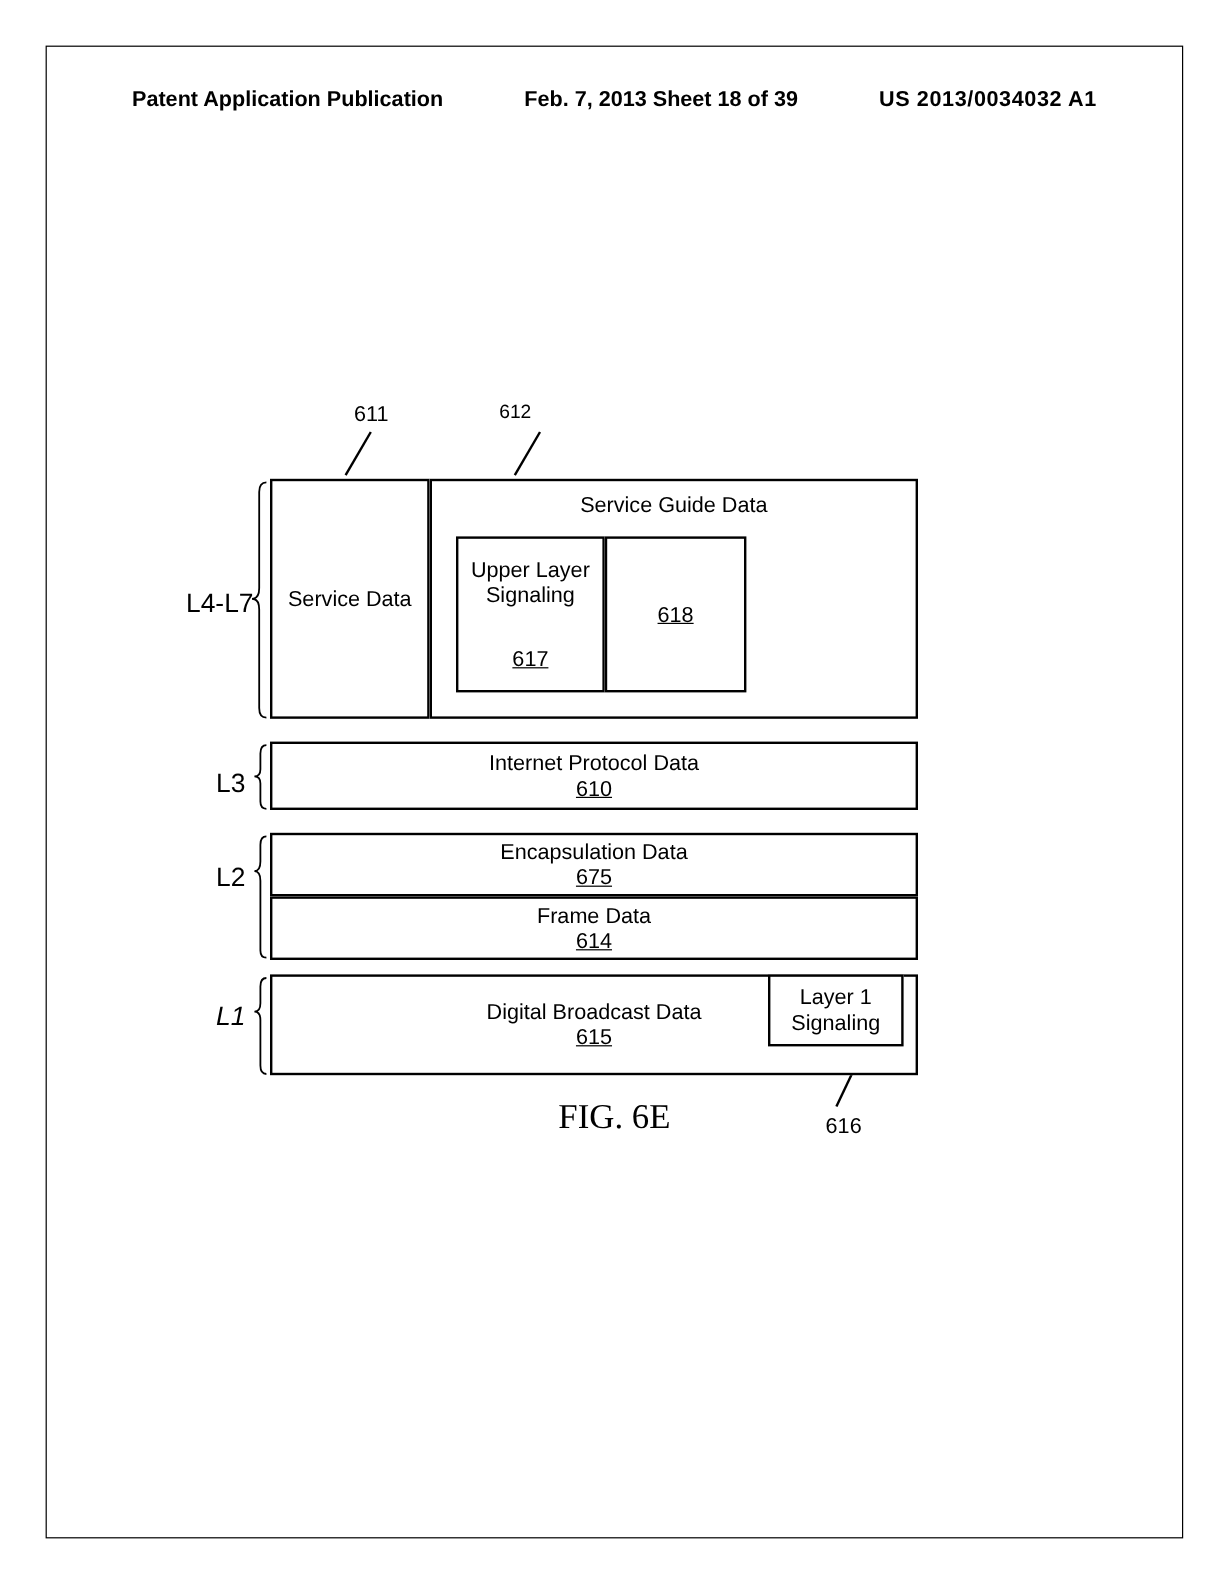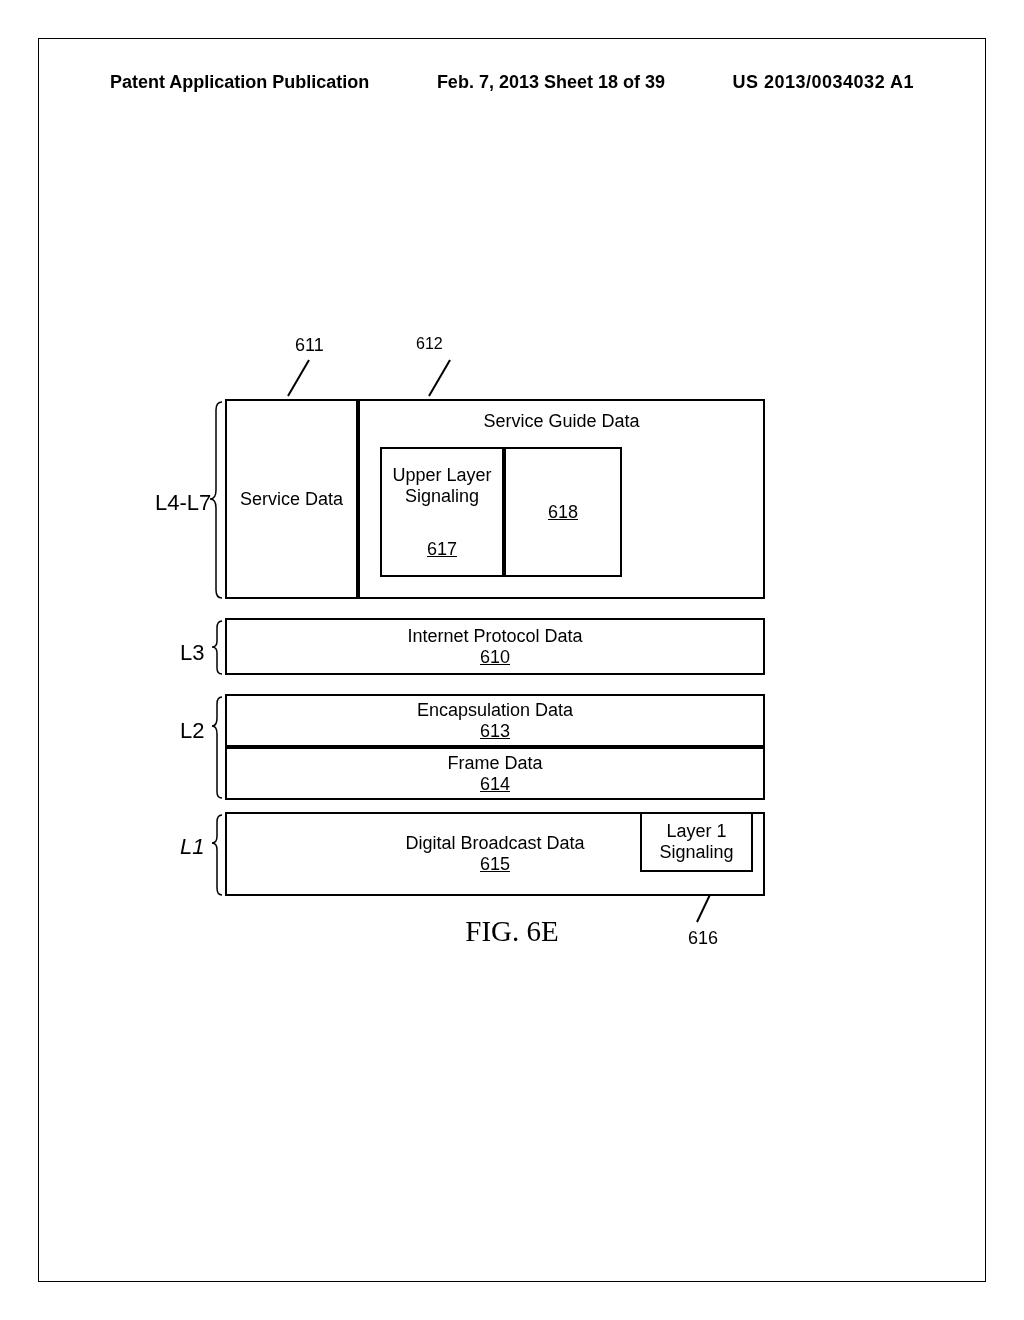--- a/index.html
+++ b/index.html
@@ -219,21 +219,21 @@
     <span class="ref-underline">618</span>
   </div>
 
   <div class="block ip-data">
     <span>Internet Protocol Data</span>
     <span class="ref-underline">610</span>
   </div>
 
   <div class="block encap-data">
     <span>Encapsulation Data</span>
-    <span class="ref-underline">613</span>
+    <span class="ref-underline">675</span>
   </div>
 
   <div class="block frame-data">
     <span>Frame Data</span>
     <span class="ref-underline">614</span>
   </div>
 
   <div class="block digital-broadcast">
     <span>Digital Broadcast Data</span>
     <span class="ref-underline">615</span>

